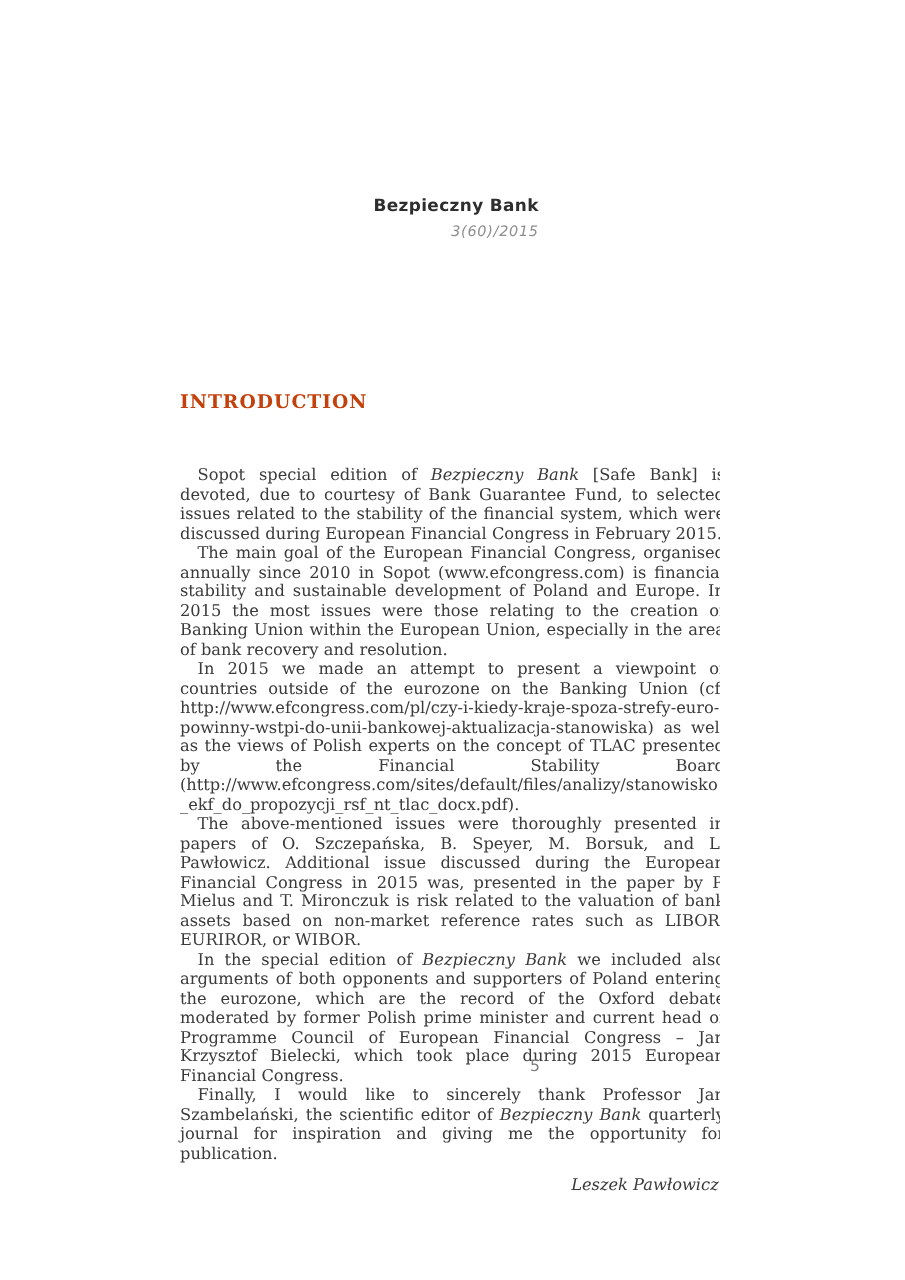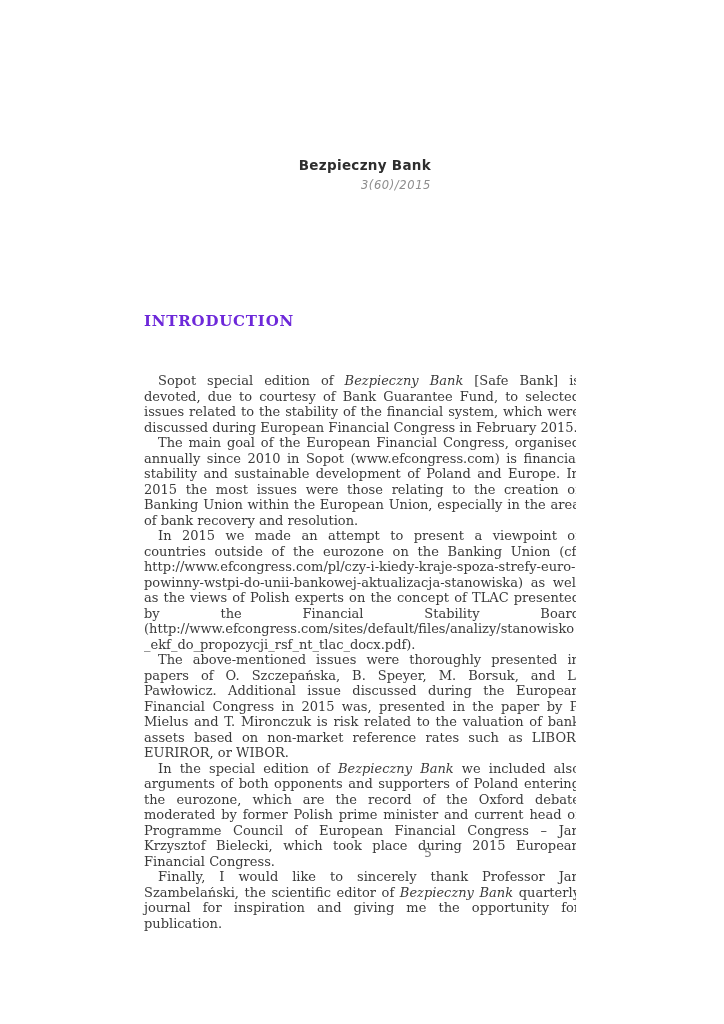--- a/index.html
+++ b/index.html
@@ -36,21 +36,21 @@
     left: 144px;
     top: 312px;
     width: 436px;
     color: #3a3a3a;
   }
   .section-title {
     margin: 0 0 43px 0;
     font-size: 15px;
     font-weight: bold;
     letter-spacing: 0.8px;
-    color: #6d28d9;
+    color: #c2410c;
   }
   .paragraphs p {
     margin: 0;
     font-size: 13px;
     line-height: 15.5px;
     text-align: justify;
     text-indent: 14px;
     overflow-wrap: break-word;
   }
   .paragraphs p em { font-style: italic; }
@@ -86,17 +86,18 @@
 
     <div class="paragraphs" id="paragraphs">
         <p><span>Sopot special edition of </span><em>Bezpieczny Bank</em><span> [Safe Bank] is devoted, due to courtesy of Bank Guarantee Fund, to selected issues related to the stability of the financial system, which were discussed during European Financial Congress in February 2015.</span></p>
         <p><span>The main goal of the European Financial Congress, organised annually since 2010 in Sopot (www.efcongress.com) is financial stability and sustainable development of Poland and Europe. In 2015 the most issues were those relating to the creation of Banking Union within the European Union, especially in the area of bank recovery and resolution.</span></p>
         <p><span>In 2015 we made an attempt to present a viewpoint of countries outside of the eurozone on the Banking Union (cf. http://www.efcongress.com/pl/czy-i-kiedy-kraje-spoza-strefy-euro-powinny-wstpi-do-unii-bankowej-aktualizacja-stanowiska) as well as the views of Polish experts on the concept of TLAC presented by the Financial Stability Board (http://www.efcongress.com/sites/default/files/analizy/stanowisko_ekf_do_propozycji_rsf_nt_tlac_docx.pdf).</span></p>
         <p><span>The above-mentioned issues were thoroughly presented in papers of O. Szczepańska, B. Speyer, M. Borsuk, and L. Pawłowicz. Additional issue discussed during the European Financial Congress in 2015 was, presented in the paper by P. Mielus and T. Mironczuk is risk related to the valuation of bank assets based on non-market reference rates such as LIBOR, EURIROR, or WIBOR.</span></p>
         <p><span>In the special edition of </span><em>Bezpieczny Bank</em><span> we included also arguments of both opponents and supporters of Poland entering the eurozone, which are the record of the Oxford debate moderated by former Polish prime minister and current head of Programme Council of European Financial Congress – Jan Krzysztof Bielecki, which took place during 2015 European Financial Congress.</span></p>
         <p><span>Finally, I would like to sincerely thank Professor Jan Szambelański, the scientific editor of </span><em>Bezpieczny Bank</em><span> quarterly journal for inspiration and giving me the opportunity for publication.</span></p>
       </div>
 
+    <div class="signature">Leszek Pawłowicz</div>
   </div>
 
   <div class="page-number">5</div>
 
 </div>
 
 </body></html>

